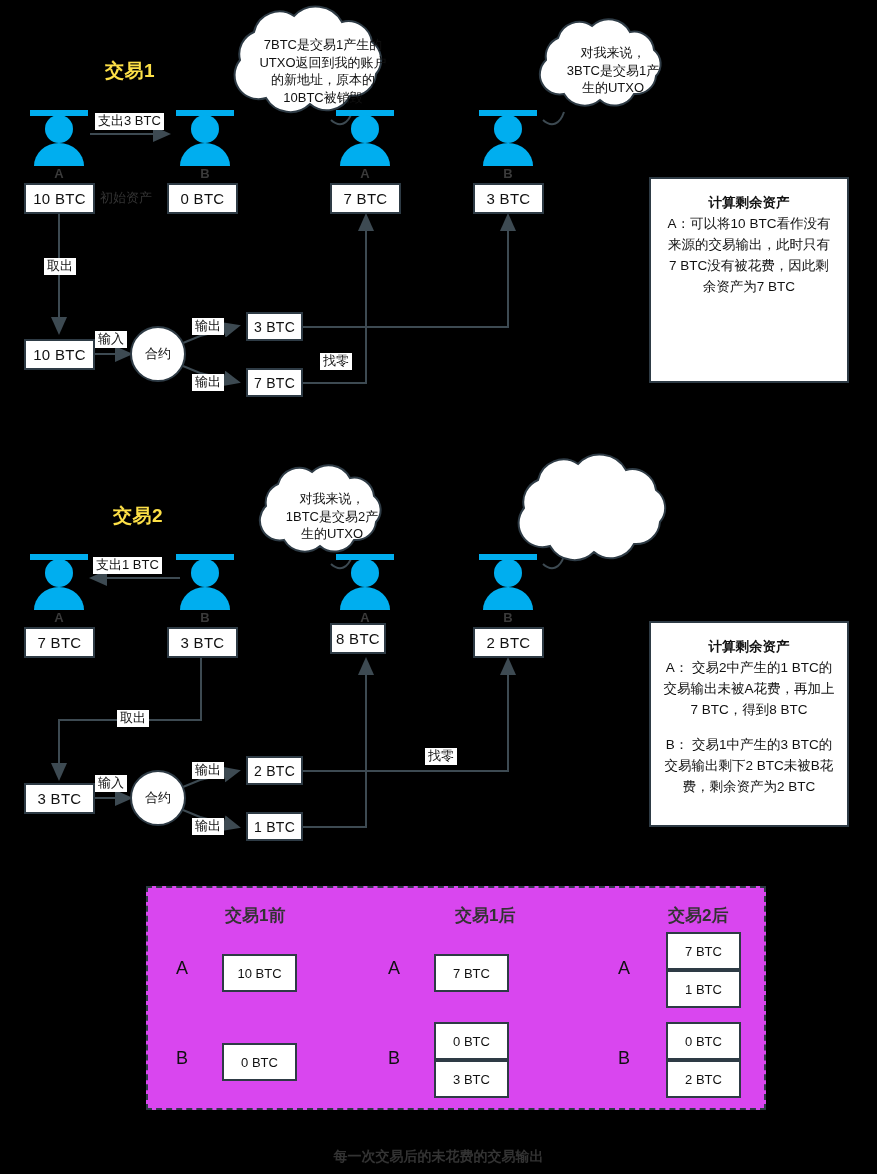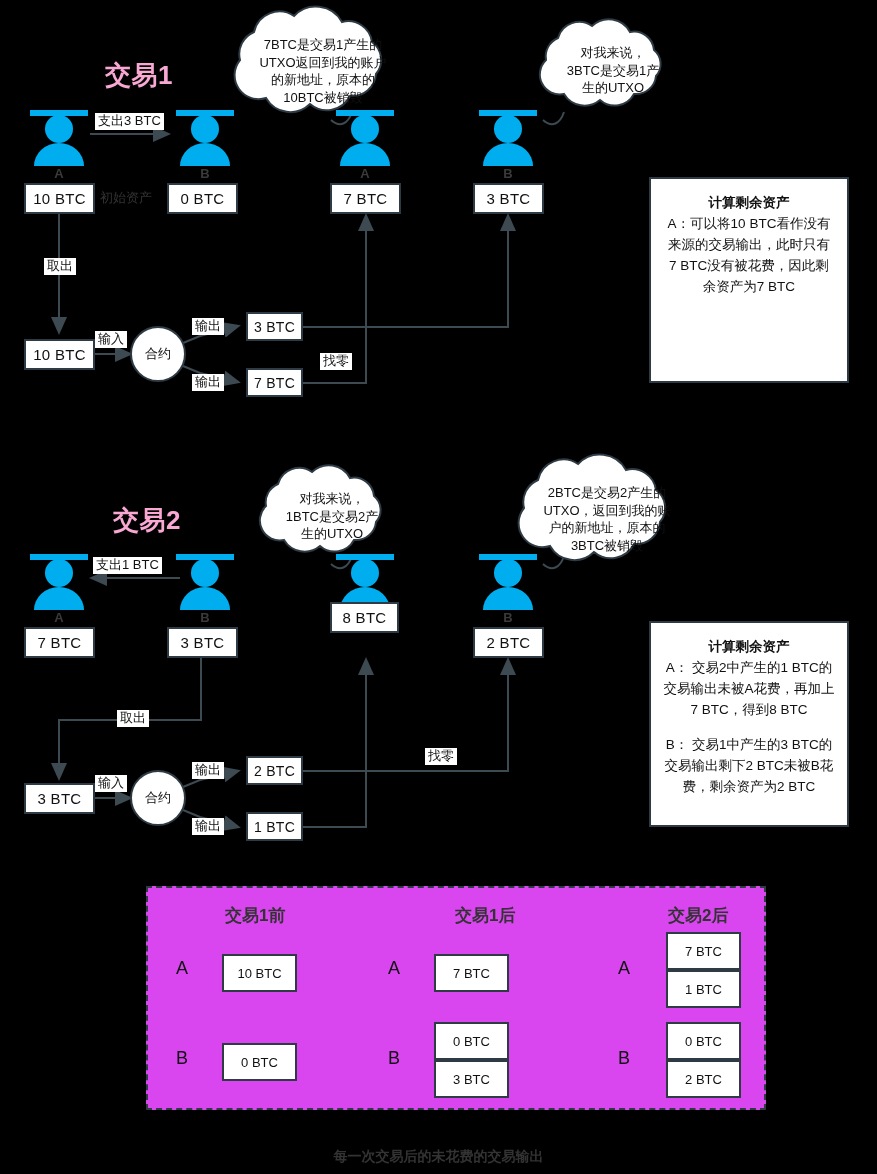--- a/index.html
+++ b/index.html
@@ -15,21 +15,21 @@
   .plainbox{
     background:#fff;border:2px solid #2e3b45;color:#111;
     display:flex;align-items:center;justify-content:center;
     font-size:13px;box-sizing:border-box;
   }
   .edgelabel{
     background:#fff;color:#111;font-size:13px;padding:1px 3px;
     white-space:nowrap;line-height:1.15;
   }
   .personlabel{color:#3a3a3a;font-size:13px;font-weight:bold;text-align:center;width:40px;}
-  .sectiontitle{color:#f9a8d4;font-size:26px;font-weight:bold;letter-spacing:.5px;}
+  .sectiontitle{color:#fde047;font-size:19px;font-weight:bold;letter-spacing:.5px;}
   .infobox{
     background:#fff;border:2px solid #2e3b45;color:#111;box-sizing:border-box;
     font-size:13.5px;line-height:1.55;padding:14px 12px 10px 12px;text-align:center;
   }
   .infobox .hdr{font-weight:bold;}
   .infobox p{margin:0;text-align:left;}
   .infobox p.ctr{text-align:center;}
   .infobox .gap{height:14px;}
   .cloudtext{
     position:absolute;color:#111;font-size:13px;line-height:1.35;
@@ -204,42 +204,39 @@
 
   <div class="abs sectiontitle" style="left:113px;top:503px;">交易2</div>
 
   <div class="abs personlabel" style="left:39px;top:610px;">A</div>
   <div class="abs personlabel" style="left:185px;top:610px;">B</div>
   <div class="abs personlabel" style="left:345px;top:610px;">A</div>
   <div class="abs personlabel" style="left:488px;top:610px;">B</div>
 
   <div class="abs btcbox" style="left:24px;top:627px;width:71px;height:31px;">7 BTC</div>
   <div class="abs btcbox" style="left:167px;top:627px;width:71px;height:31px;">3 BTC</div>
-  <div class="abs btcbox" style="left:330px;top:602px;width:69px;height:31px;">8 BTC</div>
+  <div class="abs btcbox" style="left:330px;top:623px;width:56px;height:31px;">8 BTC</div>
   <div class="abs btcbox" style="left:473px;top:627px;width:71px;height:31px;">2 BTC</div>
 
   <div class="abs edgelabel" style="left:93px;top:557px;">支出1 BTC</div>
   <div class="abs edgelabel" style="left:117px;top:710px;">取出</div>
 
   <div class="abs btcbox" style="left:24px;top:783px;width:71px;height:31px;">3 BTC</div>
   <div class="abs edgelabel" style="left:95px;top:775px;">输入</div>
   <div class="abs" style="left:131px;top:789px;width:54px;text-align:center;color:#111;font-size:13px;">合约</div>
   <div class="abs edgelabel" style="left:192px;top:762px;">输出</div>
   <div class="abs edgelabel" style="left:192px;top:818px;">输出</div>
 
   <div class="abs btcbox" style="left:246px;top:756px;width:57px;height:29px;font-size:14px;">2 BTC</div>
   <div class="abs btcbox" style="left:246px;top:812px;width:57px;height:29px;font-size:14px;">1 BTC</div>
   <div class="abs edgelabel" style="left:425px;top:748px;">找零</div>
 
   <div class="abs" style="left:266px;top:490px;width:132px;">
     <div class="cloudtext" style="position:static;">对我来说，<br>1BTC是交易2产<br>生的UTXO</div>
   </div>
-  <div class="abs" style="left:524px;top:484px;width:166px;">
-    <div class="cloudtext" style="position:static;">2BTC是交易2产生的<br>UTXO，返回到我的账<br>户的新地址，原本的<br>3BTC被销毁</div>
-  </div>
 
   <div class="abs infobox" style="left:649px;top:621px;width:200px;height:206px;">
     <div class="hdr">计算剩余资产</div>
     <p class="ctr">A： 交易2中产生的1 BTC的交易输出未被A花费，再加上7 BTC，得到8 BTC</p>
     <div class="gap"></div>
     <p class="ctr">B： 交易1中产生的3 BTC的交易输出剩下2 BTC未被B花费，剩余资产为2 BTC</p>
   </div>
 
   <div class="summary" style="left:146px;top:886px;width:620px;height:224px;">
 

